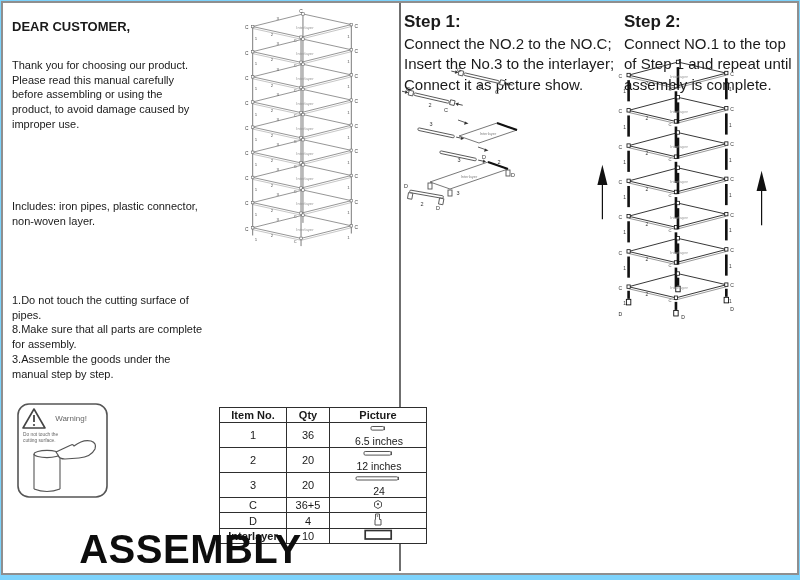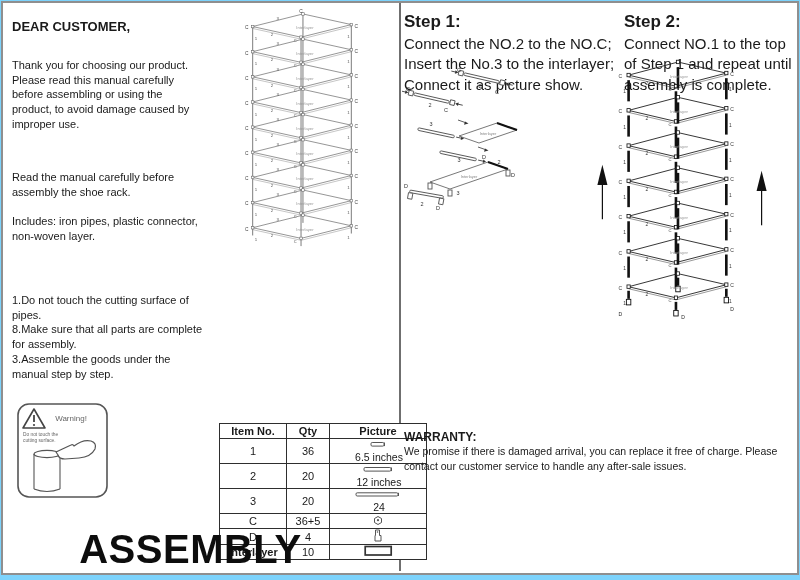--- a/index.html
+++ b/index.html
@@ -7,42 +7,42 @@
   .page-border{position:absolute;left:1px;top:1px;width:794px;height:570px;border:2px solid #8f8f8f;background:#fff;}
   .divider-v{position:absolute;left:399px;top:3px;width:2px;height:568px;background:#6f6f6f;}
   .abs{position:absolute;}
   .txt{font-size:11px;line-height:1.34;}
   .greeting{font-size:13px;font-weight:bold;}
   .step-title{font-size:17px;font-weight:bold;margin-bottom:2px;}
   .step-text{font-size:15px;line-height:1.35;}
   .warranty-title{font-size:12px;font-weight:bold;}
   .warranty-text{font-size:10.5px;line-height:1.4;}
   .big-title{font-size:40px;font-weight:800;letter-spacing:0.5px;color:#0d0d0d;text-align:center;}
-  table.parts{border-collapse:collapse;font-size:11px;background:#fff;margin-top:16px;}
+  table.parts{border-collapse:collapse;font-size:11px;background:#fff;}
   table.parts th,table.parts td{border:1.4px solid #2e2e2e;padding:0 3px;height:14px;text-align:center;}
   table.parts th{font-weight:bold;}
   td.pic-cell{text-align:left;}
   .pic-inner{display:flex;align-items:center;justify-content:space-between;min-width:88px;flex-direction:column;}
   .pic-label{font-size:10.5px;padding-left:2px;}
   svg text{font-family:"Liberation Sans",sans-serif;}
   .caut p{margin:0;}
 </style>
 </head>
 <body>
 
 <div class="sheet">
   <div class="page-border"></div>
   <div class="divider-v"></div>
 
   <div class="abs greeting" style="left:12px;top:19px;width:220px;">DEAR CUSTOMER,</div>
 
   <div class="abs txt" style="left:12px;top:58px;width:178px;">Thank you for choosing our product. Please read this manual carefully before assembling or using the product, to avoid damage caused by improper use.</div>
 
   <div class="abs txt" style="left:12px;top:170px;width:186px;">
-    <span>Read the manual carefully before assembly the shoe rack.</span><br>
+    <br>
     <br>
     <span>Includes: iron pipes, plastic connector, non-woven layer.</span>
   </div>
 
   <div class="abs txt caut" style="left:12px;top:293px;width:196px;">
     <p>1.Do not touch the cutting surface of pipes.</p>
     <p>8.Make sure that all parts are complete for assembly.</p>
     <p>3.Assemble the goods under the manual step by step.</p>
   </div>
 
@@ -535,17 +535,13 @@
       <text x="86" y="231.5" font-size="4.3" fill="#999" text-anchor="middle">Interlayer</text>
       <text x="29.5" y="258" font-size="5" fill="#222" text-anchor="end">D</text>
       <text x="137" y="253" font-size="5" fill="#222" text-anchor="start">D</text>
       <text x="90" y="261" font-size="5" fill="#222" text-anchor="middle">D</text>
       <line x1="10" y1="162" x2="10" y2="128" stroke="#111" stroke-width="1.2"></line>
       <polygon points="10,108 5,128 15,128" fill="#111"></polygon>
       <line x1="168" y1="168" x2="168" y2="134" stroke="#111" stroke-width="1.2"></line>
       <polygon points="168,114 163,134 173,134" fill="#111"></polygon>
     </svg>
 
-  <div class="abs" style="left:404px;top:430px;width:392px;">
-    <div class="warranty-title">WARRANTY:</div>
-    <div class="warranty-text">We promise if there is damaged arrival, you can replace it free of charge. Please contact our customer service to handle any after-sale issues.</div>
-  </div>
 </div>
 
 </body></html>

